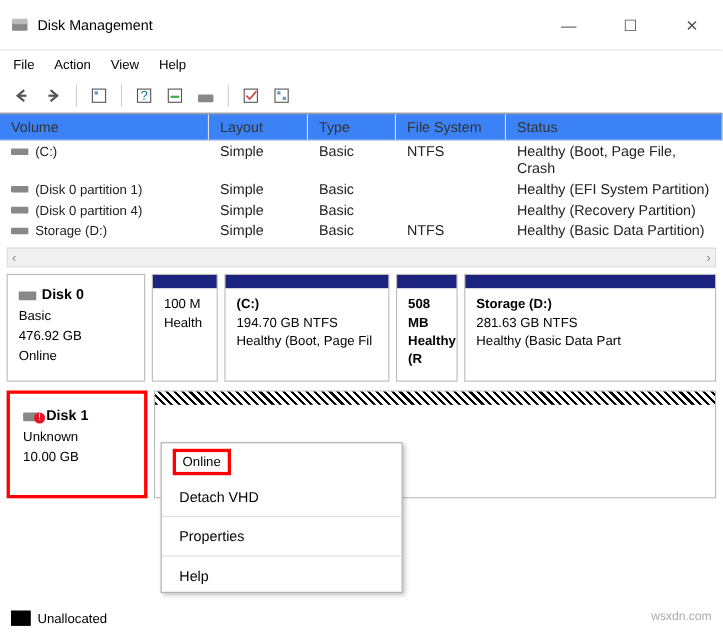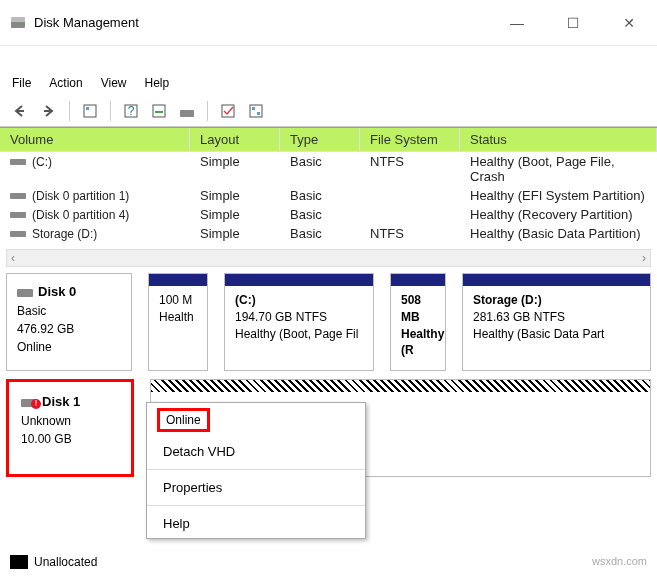--- a/index.html
+++ b/index.html
@@ -2,33 +2,33 @@
 <html><head>
 <meta charset="utf-8">
 <style>
 * { box-sizing: border-box; margin: 0; padding: 0; font-family: "Segoe UI", Tahoma, sans-serif; font-size: 12px; }
 body { background: #fff; width: 657px; height: 581px; overflow: hidden; position: relative; }
 .titlebar { display: flex; align-items: center; height: 46px; padding: 0 10px; border-bottom: 1px solid #e5e5e5; }
 .titlebar .icon { width: 16px; height: 16px; margin-right: 8px; display: inline-flex; align-items: center; justify-content: center; }
 .titlebar .title { flex: 1; font-size: 13px; }
 .winbtns { display: flex; gap: 20px; }
 .winbtns span { width: 36px; text-align: center; font-size: 14px; color: #555; cursor: pointer; }
-.menubar { display: flex; gap: 18px; padding: 6px 12px; font-size: 13px; margin-top: 24px; }
+.menubar { display: flex; gap: 18px; padding: 6px 12px; font-size: 13px; }
 .toolbar { display: flex; align-items: center; gap: 6px; padding: 4px 10px; border-bottom: 1px solid #ccc; }
 .toolbar .tbtn { width: 22px; height: 22px; display: inline-flex; align-items: center; justify-content: center; border: 1px solid transparent; color: #555; }
 .toolbar .sep { width: 1px; height: 20px; background: #ccc; margin: 0 3px; }
-.columns { display: flex; border-top: 1px solid #999; border-bottom: 1px solid #e0e0e0; background: #bef264; }
+.columns { display: flex; border-top: 1px solid #999; border-bottom: 1px solid #e0e0e0; background: #3b82f6; }
 .col { padding: 4px 10px; border-right: 1px solid #e0e0e0; font-size: 13px; color: #333; }
 .col1 { width: 190px; } .col2 { width: 90px; } .col3 { width: 80px; } .col4 { width: 100px; } .col5 { flex: 1; }
 .row { display: flex; padding: 0 0; }
 .row .cell { padding: 2px 10px; font-size: 13px; color: #222; }
 .vicon { width: 16px; display: inline-block; margin-right: 6px; position: relative; top: 1px; }
 .scrollx { height: 18px; background: #f0f0f0; border: 1px solid #ddd; display: flex; align-items: center; justify-content: space-between; padding: 0 4px; color: #888; margin: 6px 6px 0 6px; }
 .diskarea { padding: 6px; }
-.diskrow { display: flex; gap: 16px; margin-bottom: 8px; }
+.diskrow { display: flex; gap: 6px; margin-bottom: 8px; }
 .diskhead { width: 126px; border: 1px solid #bbb; padding: 8px 10px; background: #fff; font-size: 12px; line-height: 1.5; }
 .diskhead .dname { font-weight: 700; font-size: 13px; }
 .volbox { border: 1px solid #bbb; padding: 0; background: #fff; position: relative; }
 .volbox .cap { position: absolute; top: 0; left: 0; right: 0; height: 12px; background: #1b237f; }
 .volbox .body { padding: 18px 10px 8px 10px; font-size: 12px; line-height: 1.4; }
 .volbox .body .vlabel { font-weight: 700; }
 .volsize1 { width: 60px; } .volsize2 { width: 150px; } .volsize3 { width: 56px; font-weight: bold; } .volsize4 { flex: 1; }
 .diskrow1 { border: 3px solid red; padding: 2px; }
 .disk1block { flex: 1; border: 1px solid #bbb; background: #fff; min-height: 68px; position: relative; }
 .disk1block .hatch { position: absolute; top: 0; left: 0; right: 0; height: 12px; background: repeating-linear-gradient(45deg,#000,#000 2px,#fff 2px,#fff 5px); }

